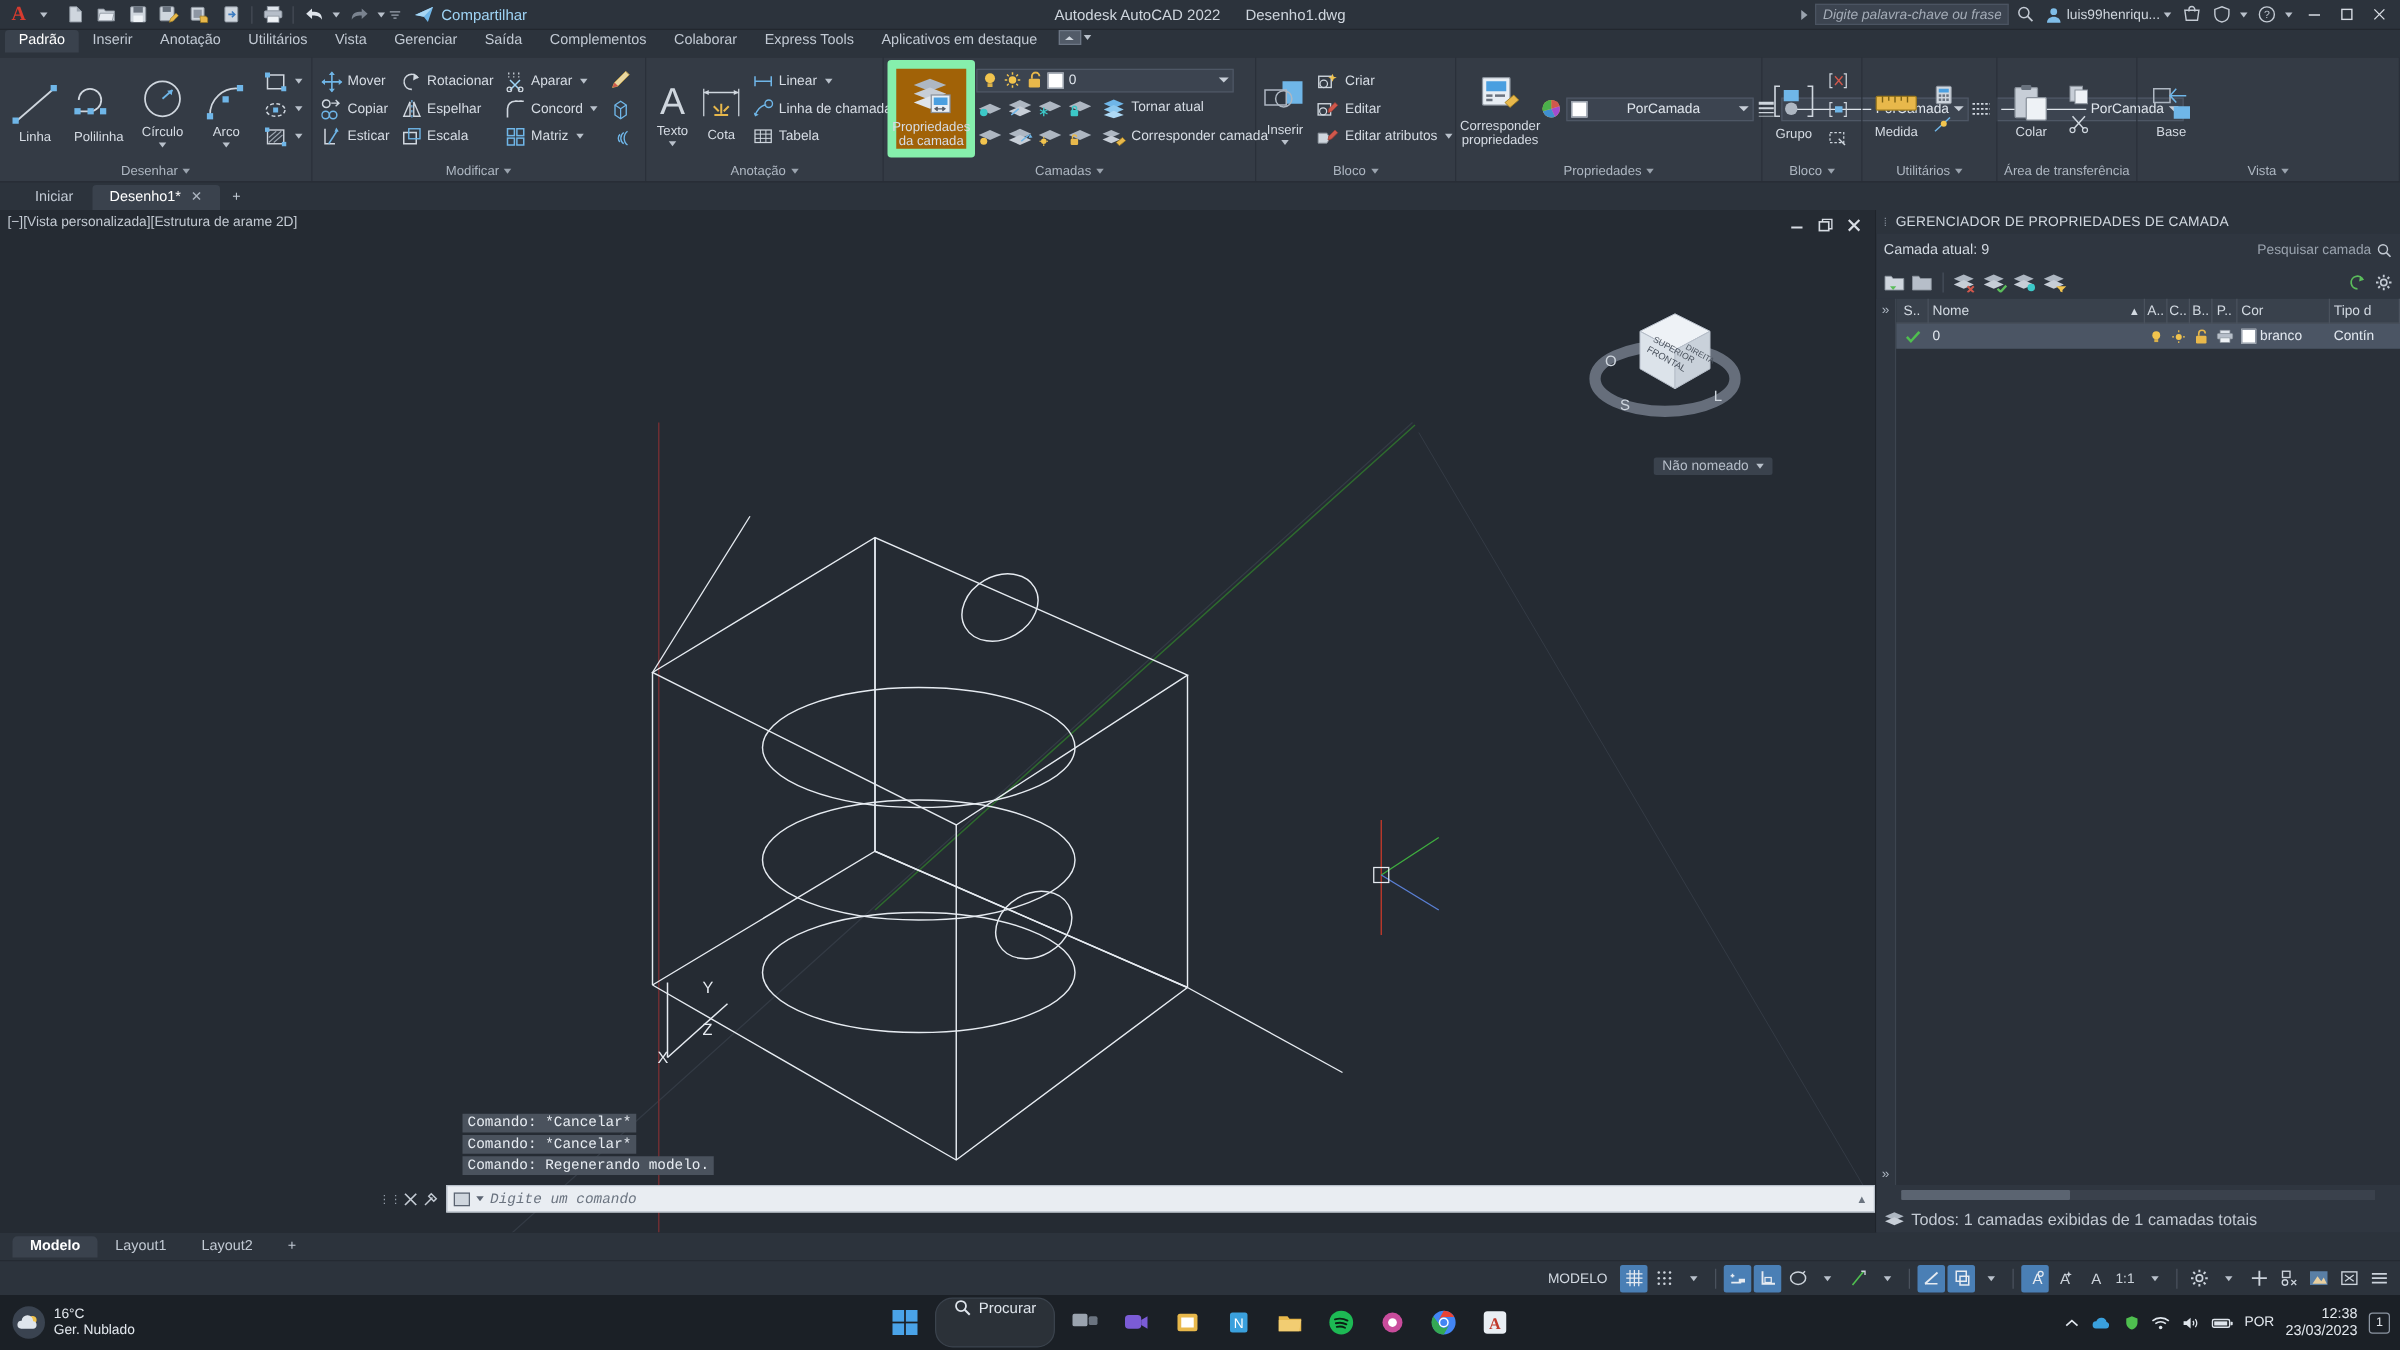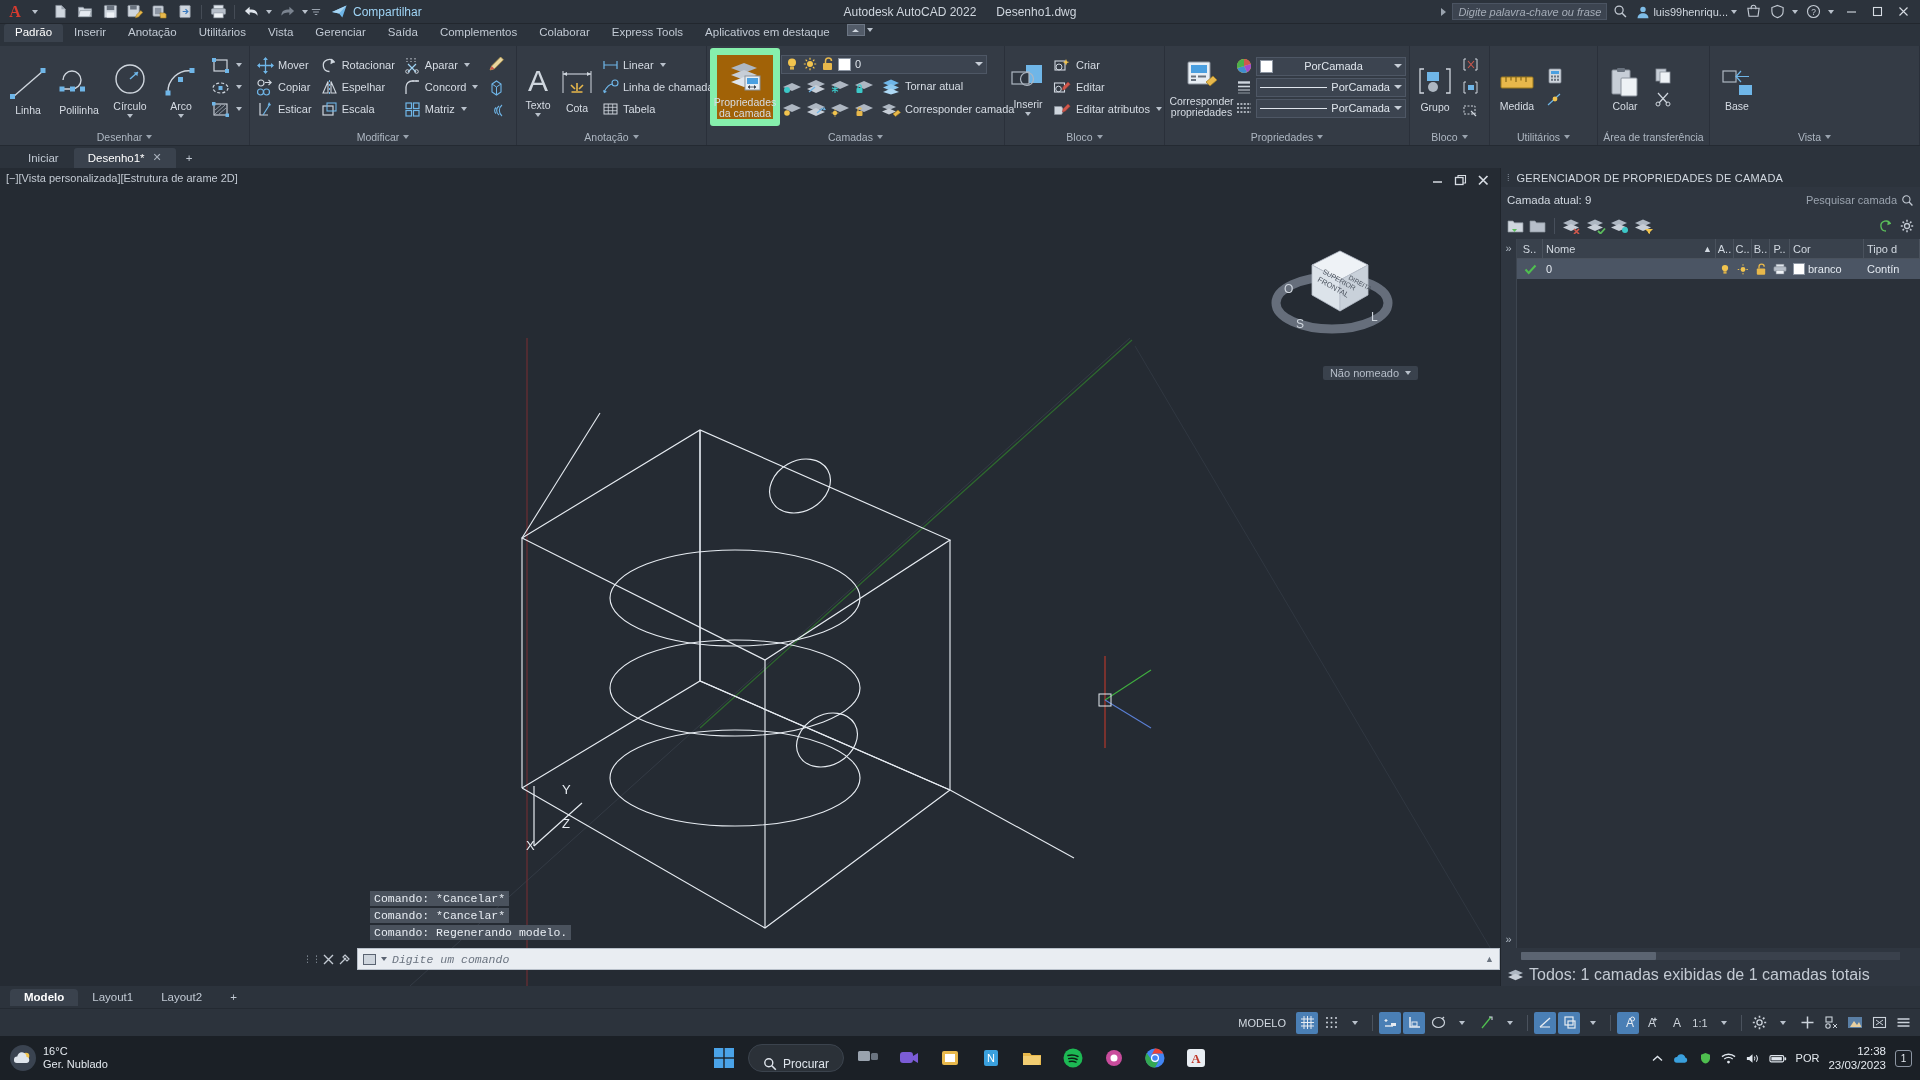--- a/index.html
+++ b/index.html
@@ -123,21 +123,21 @@
   .th{ height:20px; display:flex; align-items:center; background:#39414c; border-bottom:1px solid #4a525d;
        font-size:11px; color:#d2d9e1;}
   .th div{ padding:0 3px; border-right:1px solid #4a525d; height:20px; display:flex; align-items:center; overflow:hidden;}
   .tr{ height:20px; display:flex; align-items:center; background:#4b5564; font-size:11px; color:#e3e9f0; }
   .tr div{ padding:0 3px; height:20px; display:flex; align-items:center; gap:3px; overflow:hidden;}
   .c-s{ flex:0 0 26px; justify-content:center;} .c-nome{ flex:1 1 auto; min-width:0;}
   .c-a{flex:0 0 18px;justify-content:center;} .c-c{flex:0 0 18px;justify-content:center;}
   .c-b{flex:0 0 18px;justify-content:center;} .c-p{flex:0 0 20px;justify-content:center;}
   .c-cor{flex:0 0 74px;} .c-tipo{flex:0 0 56px;}
   .pal-foot{ height:22px; display:flex; align-items:center; gap:5px; padding:0 6px; background:#2f3640;}
-  .pal-foot .txt{ font-size:16px; color:#c3cad3;}
+  .pal-foot .txt{ font-size:13px; color:#c3cad3;}
   .pal-scroll{ height:16px; display:flex; align-items:center; padding:0 20px; }
   .pal-scroll .bar{ height:8px; background:#5b6471; border-radius:1px; width:135px; }
   .pal-scroll .track{ flex:1; height:8px; background:#3a414c; display:flex;}
 
   
   .layoutbar{ flex:0 0 22px; background:#2c333c; display:flex; align-items:center; padding-left:10px; gap:0px;}
   .ltab{ font-size:11.5px; padding:2px 14px 3px; color:#c2cad4; border-radius:4px 4px 0 0;}
   .ltab.active{ background:#3a424d; color:#fff; font-weight:bold;}
   .statusbar{ flex:0 0 28px; background:#2c333c; display:flex; align-items:center; padding:0 6px;
               border-top:1px solid #242a32; }
@@ -148,22 +148,22 @@
   .sb-sep{ width:1px;height:16px;background:#4a525d; margin:0 4px;}
   .sb-modelo{ font-size:11px; color:#d2d9e1; padding:0 8px;}
 
   
   .taskbar{ flex:0 0 44px; background:#1b2026; display:flex; align-items:center; position:relative;}
   .weather{ display:flex; align-items:center; gap:7px; padding-left:10px; }
   .wicon{ width:26px;height:26px;border-radius:50%; background:#3a4350; display:flex;align-items:center;justify-content:center;}
   .wtxt{ font-size:11px; line-height:13px; color:#e4e9ef;}
   .tb-center{ position:absolute; left:50%; transform:translateX(-50%); display:flex; align-items:center; gap:7px;}
   .tb-app{ width:34px;height:34px; display:flex;align-items:center;justify-content:center; border-radius:4px;}
-  .searchpill{ height:28px; background:#2b3138; border:1px solid #3b434d; border-radius:14px;
-               display:flex; align-items:flex-end; gap:6px; padding:0 14px; color:#dfe5ec; font-size:12px;}
+  .searchpill{ height:40px; background:#2b3138; border:1px solid #3b434d; border-radius:14px;
+               display:flex; align-items:flex-start; gap:6px; padding:0 14px; color:#dfe5ec; font-size:12px;}
   .tray{ margin-left:auto; display:flex; align-items:center; gap:9px; padding-right:8px; color:#e4e9ef; font-size:11px;}
   .clock{ text-align:right; line-height:14px; font-size:11.5px;}
   .traybadge{ width:17px;height:17px;border:1px solid #8d96a3;border-radius:3px;
               display:flex;align-items:center;justify-content:center;font-size:10px;}
   svg{ display:block; }
 </style>
 </head>
 <body>
 
 <div id="app">
@@ -805,21 +805,21 @@
                 <rect x="6" y="2" width="22" height="22" rx="1" fill="#e8eef4" stroke="#8a929c"></rect>
                 <rect x="9" y="5" width="16" height="8" fill="#4a9fe0"></rect>
                 <rect x="9" y="15.5" width="5" height="2" fill="#69727e"></rect>
                 <rect x="16" y="15.5" width="8" height="2" fill="#69727e"></rect>
                 <rect x="9" y="19" width="5" height="2" fill="#69727e"></rect>
                 <path d="M24 22l7-6 4 4-7 6z" fill="#e8b84b" stroke="#9c7a1e" stroke-width=".7"></path>
               </svg>
           </span>
           <span class="lbl">Corresponder propriedades</span>
         </div>
-        <div style="display:flex;flex-direction:column;justify-content:center;gap:2px;padding:2px 0;">
+        <div style="display:flex;justify-content:center;gap:2px;padding:2px 0;">
           <div style="display:flex;align-items:center;gap:4px;">
             <span>
               <svg width="16" height="16" viewBox="0 0 16 16">
                   <circle cx="8" cy="8" r="7" fill="#f2c44e"></circle>
                   <path d="M8 8L8 1A7 7 0 0114.7 6z" fill="#d0584c"></path>
                   <path d="M8 8l6.7-2A7 7 0 0111 14.3z" fill="#a34bd0"></path>
                   <path d="M8 8l3 6.3A7 7 0 011.3 10z" fill="#3f8fd0"></path>
                   <path d="M8 8L1.3 10A7 7 0 018 1z" fill="#4bb04b"></path>
                 </svg>
             </span>

